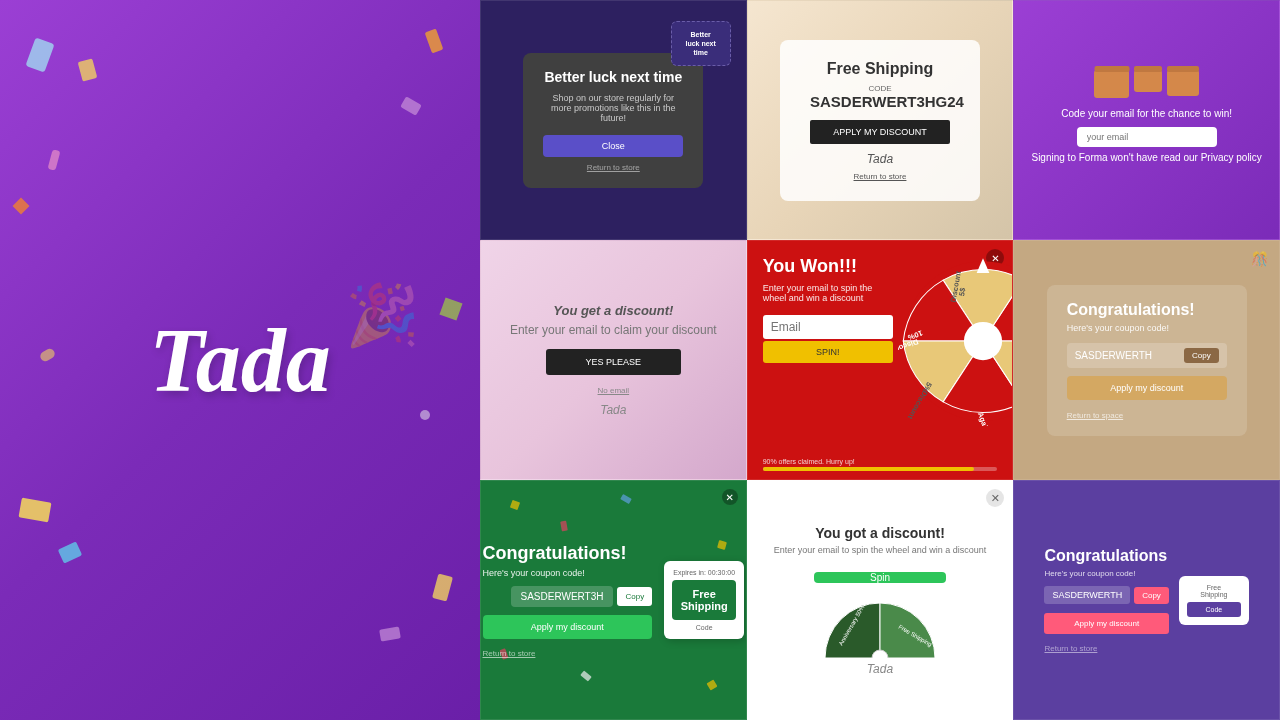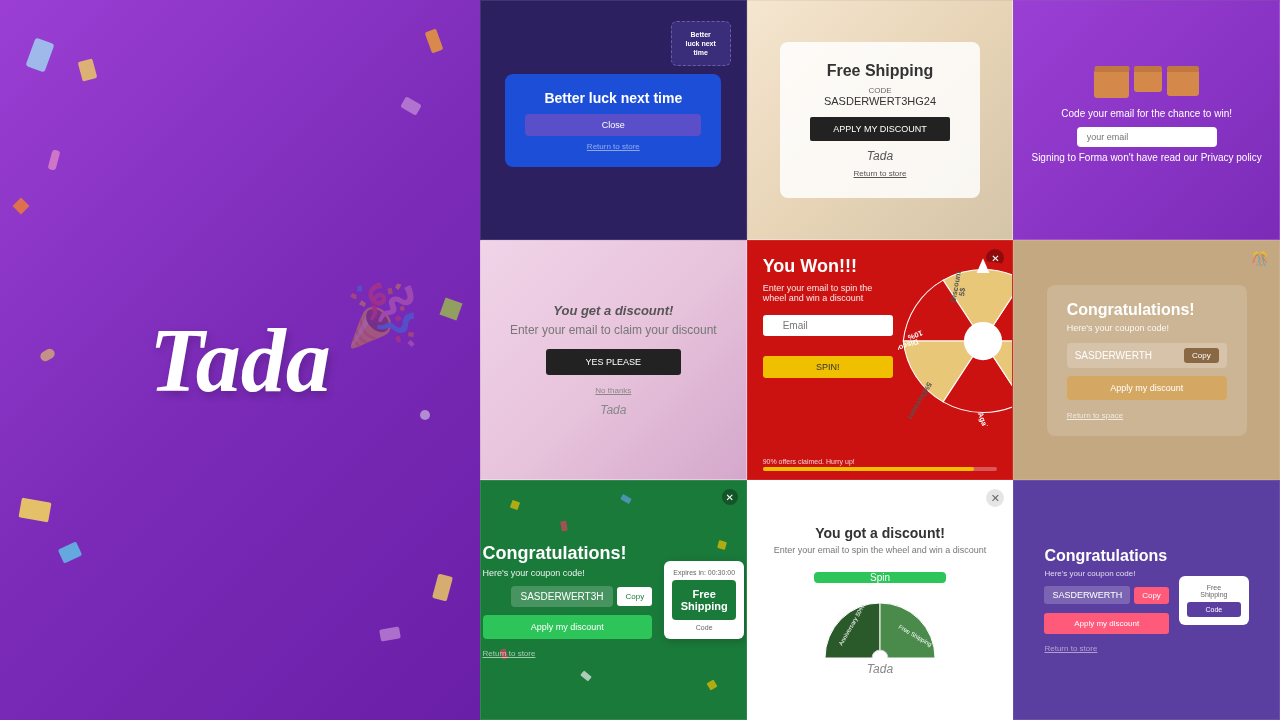--- a/index.html
+++ b/index.html
@@ -57,24 +57,24 @@
     .card-1 {
       background: #2d2060;
       display: flex;
       flex-direction: column;
       align-items: center;
       justify-content: center;
       padding: 20px;
     }
 
     .card-1-inner {
-      background: #1d4ed8;
+      background: #404040;
       border-radius: 8px;
       padding: 16px 20px;
-      width: 216px;
+      width: 180px;
       text-align: center;
       position: relative;
     }
 
     .card-1 h3 {
       color: white;
       font-size: 14px;
       font-weight: bold;
       margin-bottom: 8px;
     }
@@ -126,23 +126,23 @@
       font-size: 16px;
       margin-bottom: 6px;
     }
 
     .card-2-inner .code {
       font-size: 8px;
       color: #666;
     }
 
     .card-2-inner .code-val {
-      font-size: 11px;
+      font-size: 15px;
       color: #333;
-      font-weight: normal;
+      font-weight: bold;
       margin-bottom: 10px;
     }
 
     .apply-btn {
       background: #222;
       color: white;
       border: none;
       padding: 7px 20px;
       font-size: 9px;
       cursor: pointer;
@@ -294,25 +294,25 @@
 
     .card-5-left p {
       color: rgba(255,255,255,0.9);
       font-size: 9px;
       margin-bottom: 12px;
     }
 
     .card-5-left .email-field {
       background: white;
       border: none;
-      padding: 5px 20px;
-      font-size: 10px;
+      padding: 5px 8px;
+      font-size: 12px;
       border-radius: 3px;
       width: 100%;
-      margin-bottom: 20px;
+      margin-bottom: 2px;
     }
 
     .spin-btn {
       background: #f0c000;
       color: #333;
       border: none;
       padding: 6px 16px;
       font-size: 9px;
       border-radius: 3px;
       cursor: pointer;
@@ -740,20 +740,21 @@
   <div class="tada-logo">Tada</div>
 
   <div class="deco" style="right:60px;top:280px;font-size:60px;opacity:0.3;">🎉</div>
 </div>
 
 <div class="right-panel">
 
   <div class="popup-card card-1">
     <div class="card-1-inner">
       <h3>Better luck next time</h3>
+      <p>Shop on our store regularly for more promotions like this in the future!</p>
       <button class="close-btn">Close</button>
       <span class="return-link">Return to store</span>
     </div>
     <div class="ticket-widget">
       <div class="tw-line">Better</div>
       <div class="tw-line">luck next</div>
       <div class="tw-line">time</div>
     </div>
   </div>
 
@@ -778,21 +779,21 @@
     <input class="email-input" type="email" placeholder="your email" style="">
     <p class="privacy-text">Signing to Forma won't have read our Privacy policy</p>
   </div>
 
   <div class="popup-card card-4">
     <div class="card-4-inner">
       <h3>You get a discount!</h3>
       <p>Enter your email to claim your discount</p>
       <button class="yes-btn">YES PLEASE</button>
       <br>
-      <span class="return-link" style="color:#888;">No thanks</span>
+      <span class="return-link" style="color:#888;">No email</span>
       <div style="margin-top:8px;color:#888;font-size:12px;font-style:italic;">Tada</div>
     </div>
   </div>
 
   <div class="popup-card card-5">
     <div class="card-5-close">✕</div>
     <div class="card-5-left">
       <h2>You Won!!!</h2>
       <p>Enter your email to spin the wheel and win a discount</p>
       <input class="card-5-left email-field" type="email" placeholder="Email" style="">

